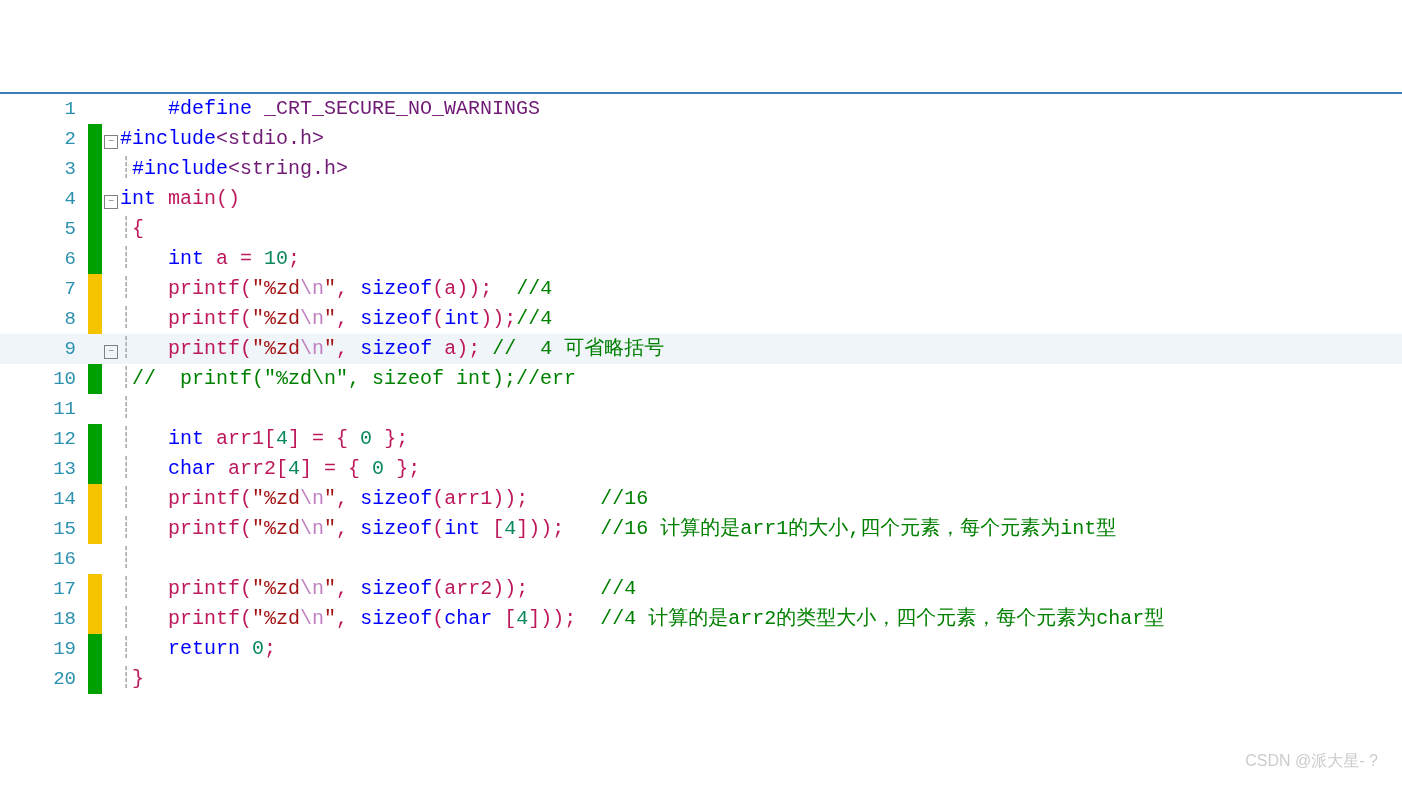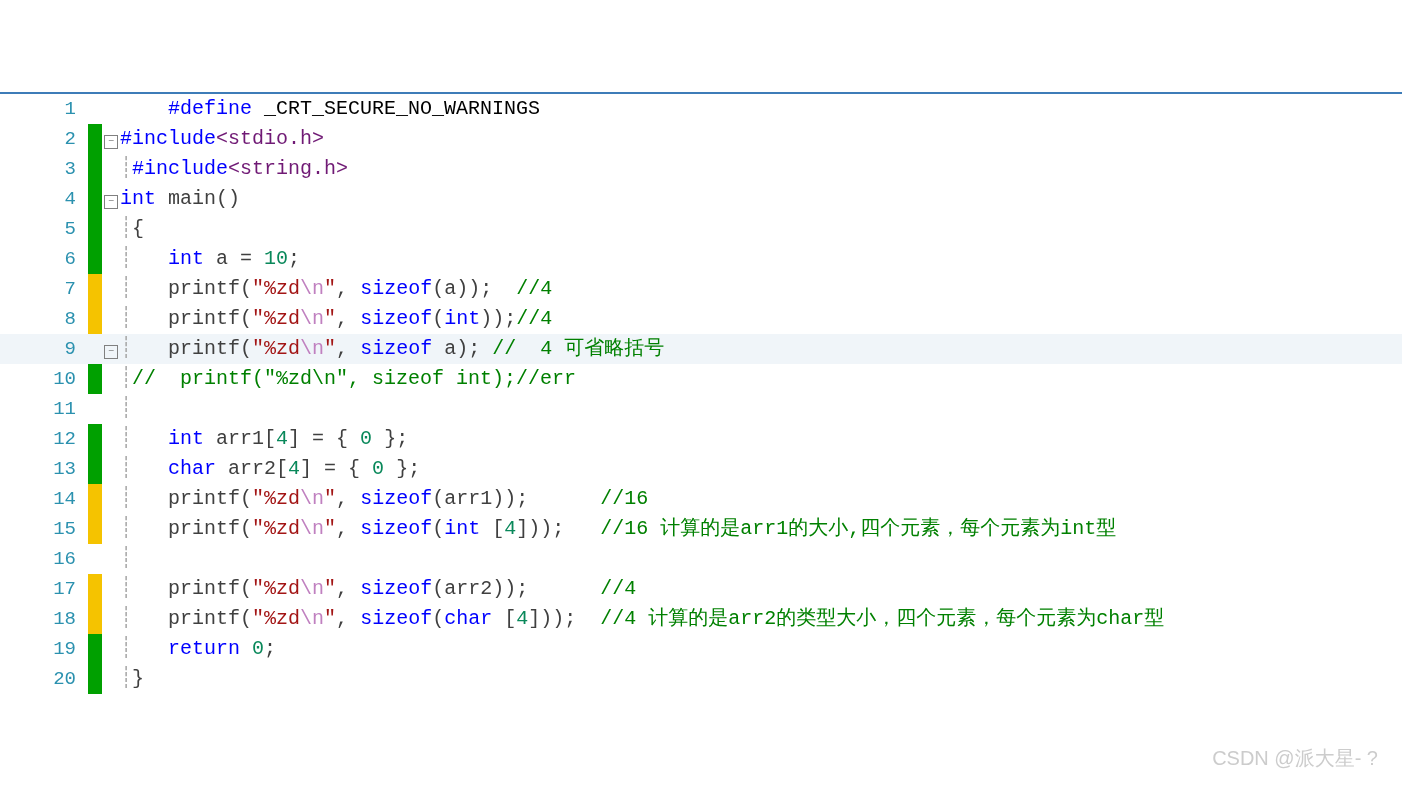--- a/index.html
+++ b/index.html
@@ -51,35 +51,35 @@
   width: 18px;
   display: inline-block;
 }
 .guide {
   color: #aaa;
 }
 .code {
   padding-left: 0;
 }
 .kw { color: #0000ff; }
-.macro { color: #000000; }
+.macro { color: #701a75; }
 .hdr { color: #701a75; }
 .str { color: #a31515; }
 .esc { color: #c080c0; }
 .num { color: #09885a; }
 .cm { color: #008000; }
-.txt { color: #404040; text-align: right; }
+.txt { color: #be185d; text-align: right; }
 .hl { background: #f0f5f9; }
 .watermark {
   position: fixed;
   bottom: 18px;
   right: 24px;
   color: #ccc;
   font-family: sans-serif;
-  font-size: 20px;
+  font-size: 16px;
 }
 </style>
 </head>
 <body>
 
 
 
 <div class="editor"><div class="line"><div class="ln">1</div><div class="margin"></div><span class="foldspace"></span><span class="code"><span class="guide">    </span><span class="kw">#define</span><span class="txt"> </span><span class="macro">_CRT_SECURE_NO_WARNINGS</span></span></div><div class="line"><div class="ln">2</div><div class="margin green"></div><span class="foldspace"><span class="fold">−</span></span><span class="code"><span class="guide"></span><span class="kw">#include</span><span class="hdr">&lt;stdio.h&gt;</span></span></div><div class="line"><div class="ln">3</div><div class="margin green"></div><span class="foldspace"></span><span class="code"><span class="guide">┊</span><span class="kw">#include</span><span class="hdr">&lt;string.h&gt;</span></span></div><div class="line"><div class="ln">4</div><div class="margin green"></div><span class="foldspace"><span class="fold">−</span></span><span class="code"><span class="guide"></span><span class="kw">int</span><span class="txt"> main()</span></span></div><div class="line"><div class="ln">5</div><div class="margin green"></div><span class="foldspace"></span><span class="code"><span class="guide">┊</span><span class="txt">{</span></span></div><div class="line"><div class="ln">6</div><div class="margin green"></div><span class="foldspace"></span><span class="code"><span class="guide">┊   </span><span class="kw">int</span><span class="txt"> a = </span><span class="num">10</span><span class="txt">;</span></span></div><div class="line"><div class="ln">7</div><div class="margin yellow"></div><span class="foldspace"></span><span class="code"><span class="guide">┊   </span><span class="txt">printf(</span><span class="str">"%zd</span><span class="esc">\n</span><span class="str">"</span><span class="txt">, </span><span class="kw">sizeof</span><span class="txt">(a));  </span><span class="cm">//4</span></span></div><div class="line"><div class="ln">8</div><div class="margin yellow"></div><span class="foldspace"></span><span class="code"><span class="guide">┊   </span><span class="txt">printf(</span><span class="str">"%zd</span><span class="esc">\n</span><span class="str">"</span><span class="txt">, </span><span class="kw">sizeof</span><span class="txt">(</span><span class="kw">int</span><span class="txt">));</span><span class="cm">//4</span></span></div><div class="line hl"><div class="ln">9</div><div class="margin"></div><span class="foldspace"><span class="fold">−</span></span><span class="code"><span class="guide">┊   </span><span class="txt">printf(</span><span class="str">"%zd</span><span class="esc">\n</span><span class="str">"</span><span class="txt">, </span><span class="kw">sizeof</span><span class="txt"> a); </span><span class="cm">//  4 可省略括号</span></span></div><div class="line"><div class="ln">10</div><div class="margin green"></div><span class="foldspace"></span><span class="code"><span class="guide">┊</span><span class="cm">//  printf("%zd\n", sizeof int);//err</span></span></div><div class="line"><div class="ln">11</div><div class="margin"></div><span class="foldspace"></span><span class="code"><span class="guide">┊</span></span></div><div class="line"><div class="ln">12</div><div class="margin green"></div><span class="foldspace"></span><span class="code"><span class="guide">┊   </span><span class="kw">int</span><span class="txt"> arr1[</span><span class="num">4</span><span class="txt">] = { </span><span class="num">0</span><span class="txt"> };</span></span></div><div class="line"><div class="ln">13</div><div class="margin green"></div><span class="foldspace"></span><span class="code"><span class="guide">┊   </span><span class="kw">char</span><span class="txt"> arr2[</span><span class="num">4</span><span class="txt">] = { </span><span class="num">0</span><span class="txt"> };</span></span></div><div class="line"><div class="ln">14</div><div class="margin yellow"></div><span class="foldspace"></span><span class="code"><span class="guide">┊   </span><span class="txt">printf(</span><span class="str">"%zd</span><span class="esc">\n</span><span class="str">"</span><span class="txt">, </span><span class="kw">sizeof</span><span class="txt">(arr1));      </span><span class="cm">//16</span></span></div><div class="line"><div class="ln">15</div><div class="margin yellow"></div><span class="foldspace"></span><span class="code"><span class="guide">┊   </span><span class="txt">printf(</span><span class="str">"%zd</span><span class="esc">\n</span><span class="str">"</span><span class="txt">, </span><span class="kw">sizeof</span><span class="txt">(</span><span class="kw">int</span><span class="txt"> [</span><span class="num">4</span><span class="txt">]));   </span><span class="cm">//16 计算的是arr1的大小,四个元素，每个元素为int型</span></span></div><div class="line"><div class="ln">16</div><div class="margin"></div><span class="foldspace"></span><span class="code"><span class="guide">┊</span></span></div><div class="line"><div class="ln">17</div><div class="margin yellow"></div><span class="foldspace"></span><span class="code"><span class="guide">┊   </span><span class="txt">printf(</span><span class="str">"%zd</span><span class="esc">\n</span><span class="str">"</span><span class="txt">, </span><span class="kw">sizeof</span><span class="txt">(arr2));      </span><span class="cm">//4</span></span></div><div class="line"><div class="ln">18</div><div class="margin yellow"></div><span class="foldspace"></span><span class="code"><span class="guide">┊   </span><span class="txt">printf(</span><span class="str">"%zd</span><span class="esc">\n</span><span class="str">"</span><span class="txt">, </span><span class="kw">sizeof</span><span class="txt">(</span><span class="kw">char</span><span class="txt"> [</span><span class="num">4</span><span class="txt">]));  </span><span class="cm">//4 计算的是arr2的类型大小，四个元素，每个元素为char型</span></span></div><div class="line"><div class="ln">19</div><div class="margin green"></div><span class="foldspace"></span><span class="code"><span class="guide">┊   </span><span class="kw">return</span><span class="txt"> </span><span class="num">0</span><span class="txt">;</span></span></div><div class="line"><div class="ln">20</div><div class="margin green"></div><span class="foldspace"></span><span class="code"><span class="guide">┊</span><span class="txt">}</span></span></div></div>
 <div class="watermark">CSDN @派大星- ?</div>
 

